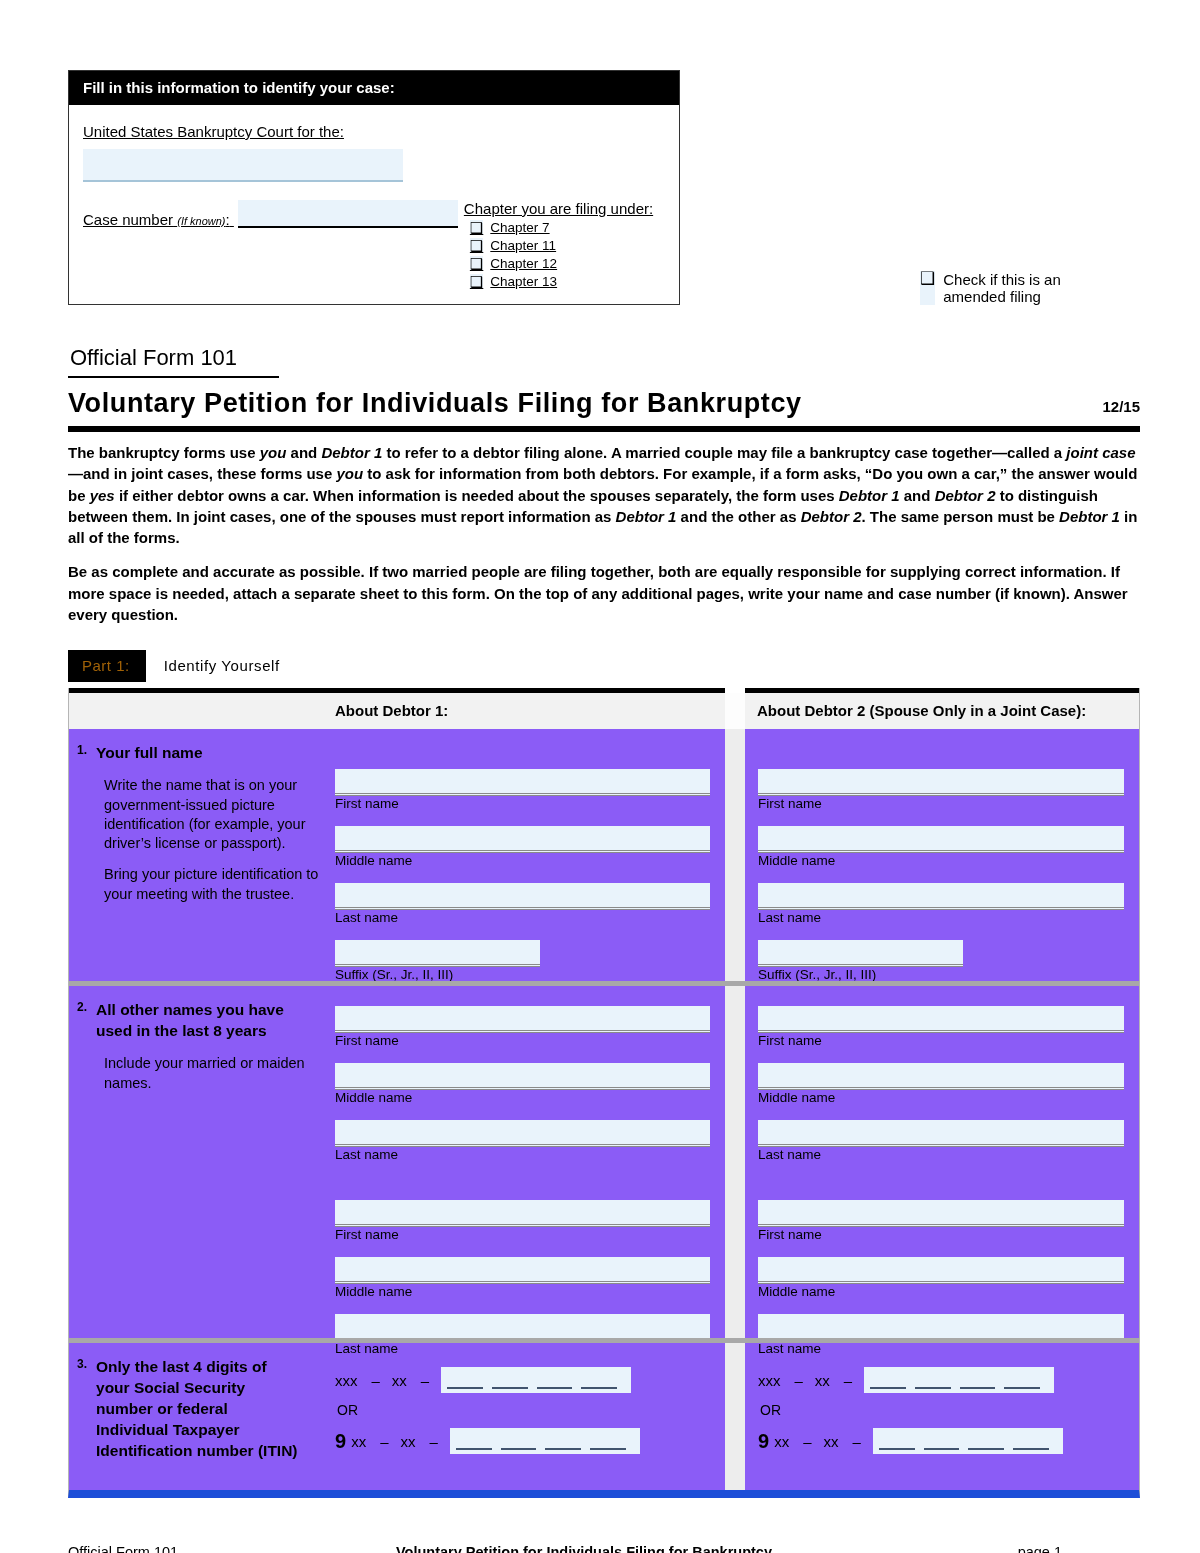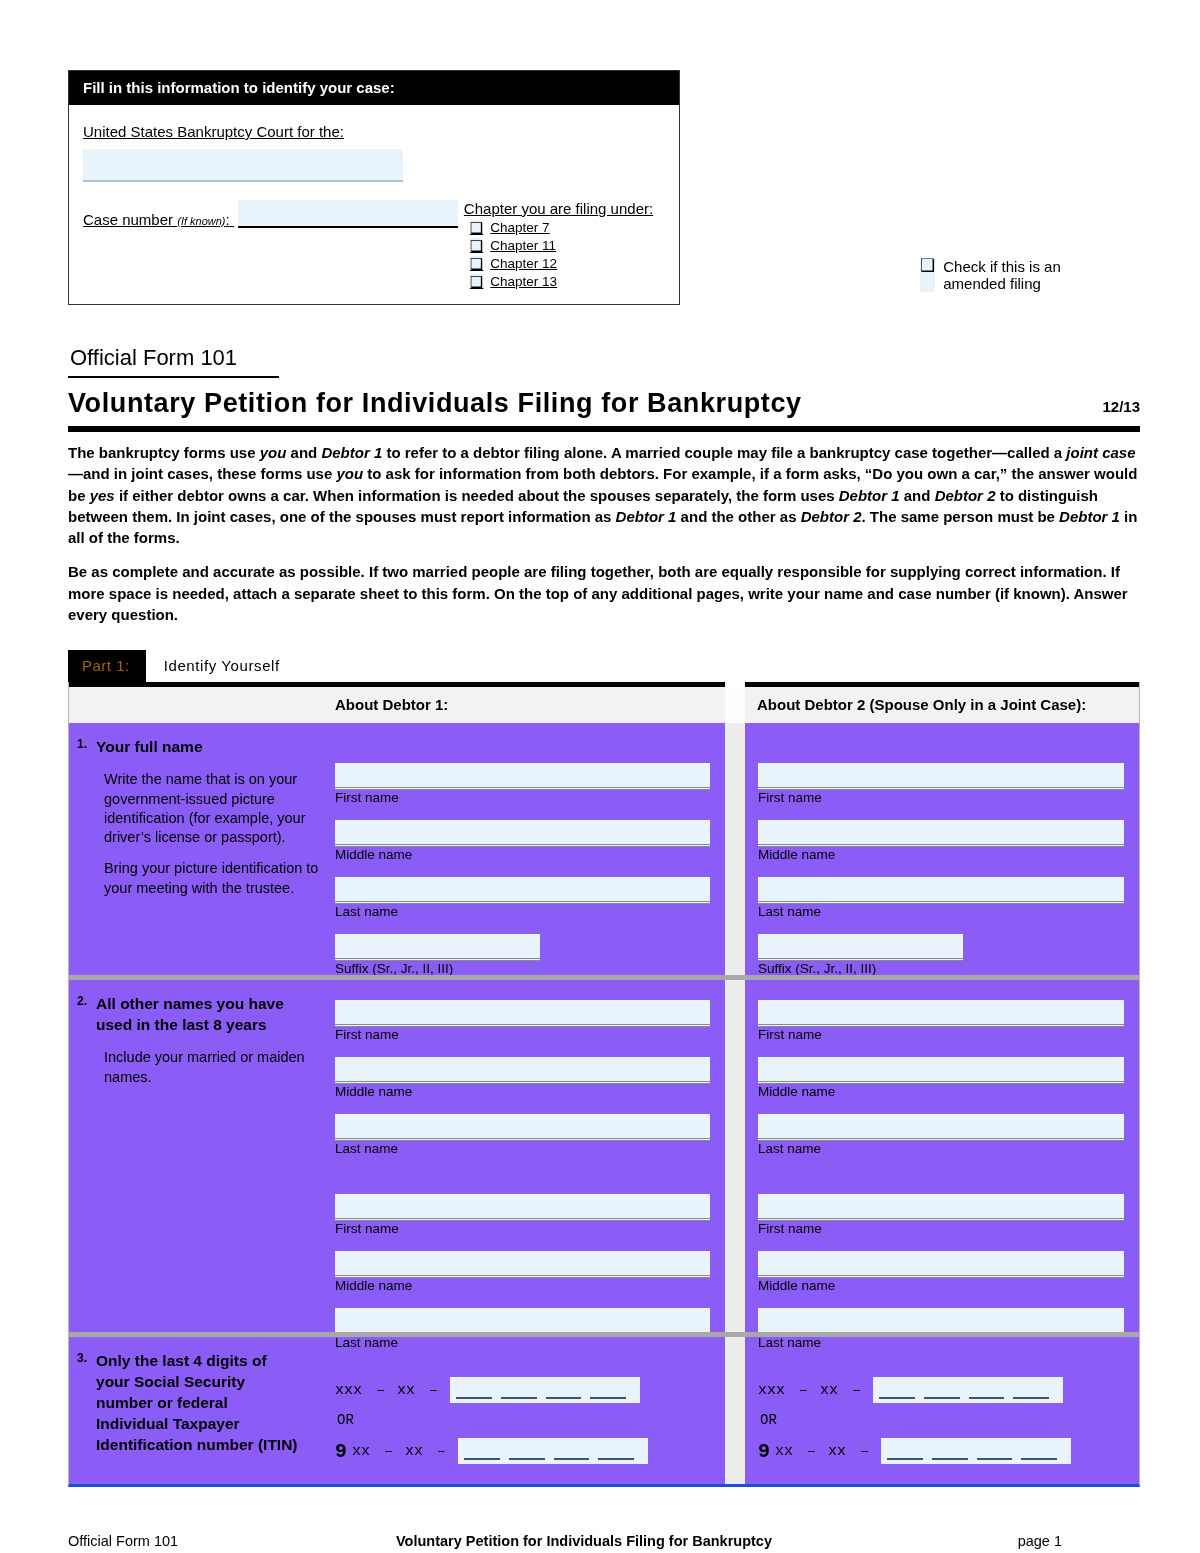--- a/index.html
+++ b/index.html
@@ -6,21 +6,21 @@
   html, body { background: #fff; }
   body {
     width: 1200px; height: 1553px;
     font-family: "Liberation Sans", "DejaVu Sans", sans-serif;
     color: #000;
     position: relative;
   }
   .wrap { padding: 70px 60px 0 68px; width: 1200px; }
 
   
-  .toprow { display: flex; align-items: flex-start; }
+  .toprow { display: flex; align-items: flex-end; }
   .case-box { width: 612px; border: 1px solid #333; flex-shrink: 0; min-height: 235px; }
   .case-box-header { background: #000; color: #fff; font-weight: bold; font-size: 15px; padding: 8px 14px 9px 14px; }
   .case-box-body { padding: 18px 12px 12px 14px; text-decoration: underline; }
   .court-label { font-size: 15px; }
   .court-input { width: 320px; height: 33px; background: #e9f3fb; border-bottom: 2px solid #a5c4d8; margin-top: 9px; }
   .caserow { display: flex; margin-top: 18px; }
   .case-left { white-space: nowrap; font-size: 15px; }
   .case-hint { font-size: 11px; font-style: italic; }
   .case-line { display: inline-block; width: 220px; border-bottom: 2px solid #000; vertical-align: bottom; margin-left: 4px; }
   .case-fill { height: 26px; background: #e9f3fb; }
@@ -39,39 +39,39 @@
 
   .intro { font-size: 15px; font-weight: bold; line-height: 1.42; margin-top: 10px; }
   .intro + .intro { margin-top: 13px; }
 
   
   .part-bar { margin-top: 25px; display: flex; align-items: stretch; }
   .part-tag { background: #000; color: #a16207; font-size: 15px; padding: 7px 16px 8px 14px; letter-spacing: 0.5px; }
   .part-title { font-size: 15px; letter-spacing: 0.6px; padding: 7px 0 8px 18px; }
 
   
-  .ptable { border-left: 1px solid #b5b5b5; border-right: 1px solid #b5b5b5; border-bottom: 3px solid #1d4ed8; }
+  .ptable { border-left: 1px solid #b5b5b5; border-right: 1px solid #b5b5b5; border-bottom: 8px solid #1d4ed8; margin-top: 6px; }
   .prow { display: grid; grid-template-columns: 260px 396px 20px 394px; }
   .hdr-row > div { background: #f2f2f2; border-top: 5px solid #000; padding: 9px 0 10px 0; font-size: 15px; font-weight: bold; }
   .hdr-row .divcell { border-top-color: #fff; background: #fdfdfd; }
   .hdr-row .lblcell { }
   .hdr-d1 { padding-left: 6px !important; }
   .hdr-d2 { padding-left: 12px !important; }
   .body-row { background: #8b5cf6; }
   .body-row > .divcell { background: #ededed; }
   .body-row + .body-row > div { border-top: 5px solid #a8a8a8; }
   .qcell { padding: 14px 12px 0 8px; }
   .qnum { font-size: 12px; font-weight: bold; vertical-align: top; padding-right: 9px; }
   .qtitle { font-size: 15.5px; font-weight: bold; line-height: 1.35; display: inline-block; width: 205px; vertical-align: top; }
   .qdesc { font-size: 14.5px; line-height: 1.33; margin: 12px 0 0 27px; width: 215px; }
   .dcell { padding: 0 15px 0 6px; }
   .dcell2 { padding-left: 13px; }
   .fcell-pad1 { padding-top: 40px; }
   .fcell-pad2 { padding-top: 20px; }
-  .fcell-pad3 { padding-top: 40px; font-family: Liberation Mono, monospace; }
+  .fcell-pad3 { padding-top: 24px; }
 
   .fld { }
   .fbox { height: 27px; background: #e9f3fb; border-bottom: 3px double #8a8a8a; }
   .fbox.suffix { width: 205px; }
   .flabel { font-size: 13.5px; line-height: 14px; margin: 1px 0 0 0; height: 28px; }
   .fld + .fld .fbox { margin-top: 0px; }
   .fld { margin-bottom: 1px; }
   .fld.gap { margin-top: 24px; }
 
   
@@ -132,21 +132,21 @@
       <span class="cb">❑</span>
       <span>Check if this is an amended filing</span>
     </div>
   </div>
 
   <div>
     <div class="form-number">Official Form 101</div>
   </div>
   <div class="title-row">
     <div class="form-title">Voluntary Petition for Individuals Filing for Bankruptcy</div>
-    <div class="revision">12/13</div>
+    <div class="revision">12/15</div>
   </div>
   <div class="thick-rule"></div>
 
   <p class="intro"><span>The bankruptcy forms use </span><span class="it">you</span><span> and </span><span class="it">Debtor 1</span><span> to refer to a debtor filing alone. A married couple may file a bankruptcy case together—called a </span><span class="it">joint case</span><span>—and in joint cases, these forms use </span><span class="it">you</span><span> to ask for information from both debtors. For example, if a form asks, “Do you own a car,” the answer would be </span><span class="it">yes</span><span> if either debtor owns a car. When information is needed about the spouses separately, the form uses </span><span class="it">Debtor 1</span><span> and </span><span class="it">Debtor 2</span><span> to distinguish between them. In joint cases, one of the spouses must report information as </span><span class="it">Debtor 1</span><span> and the other as </span><span class="it">Debtor 2</span><span>. The same person must be </span><span class="it">Debtor 1</span><span> in all of the forms.</span></p>
   <p class="intro">Be as complete and accurate as possible. If two married people are filing together, both are equally responsible for supplying correct information. If more space is needed, attach a separate sheet to this form. On the top of any additional pages, write your name and case number (if known). Answer every question.</p>
 
   <div class="part-bar">
     <div class="part-tag">Part 1:</div>
     <div class="part-title">Identify Yourself</div>
   </div>

